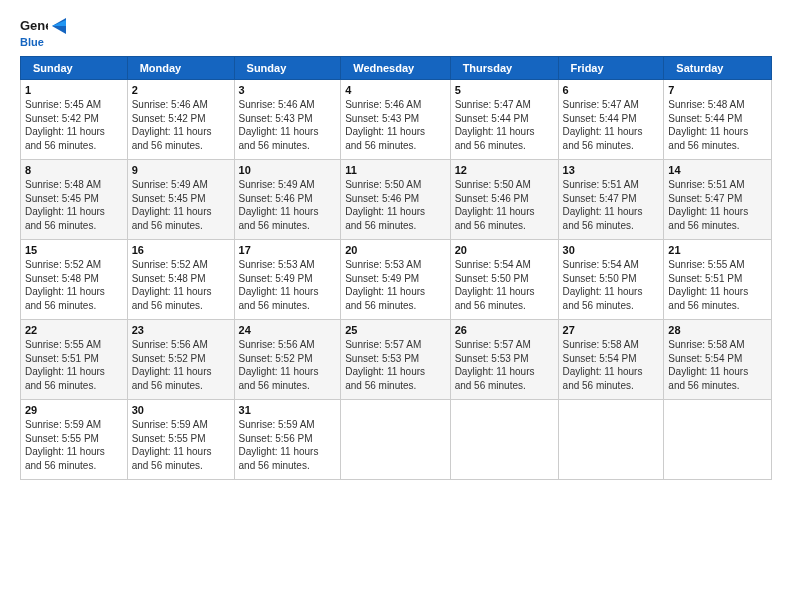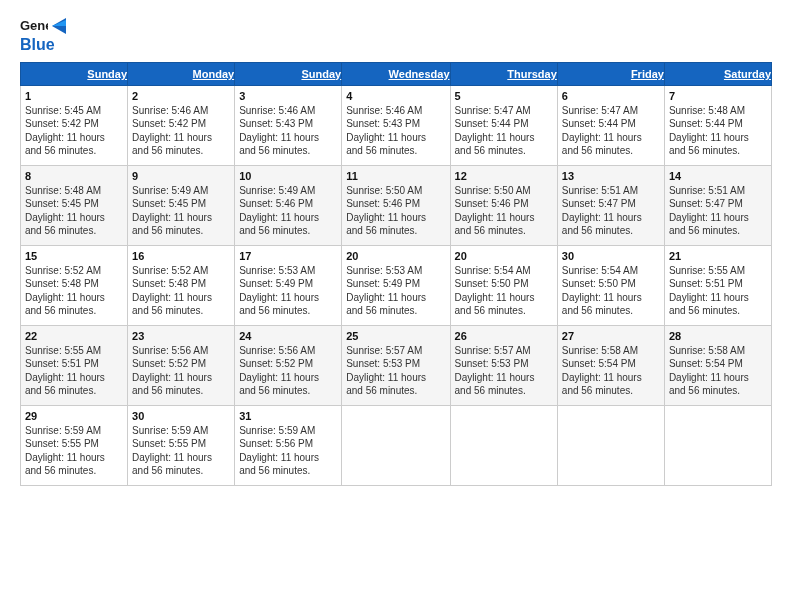--- a/index.html
+++ b/index.html
@@ -41,24 +41,23 @@
     .calendar {
       width: 100%;
       border-collapse: collapse;
       font-size: 10px;
     }
     .calendar thead th {
       background: #1565c0;
       color: #fff;
       font-size: 11px;
       font-weight: bold;
-      padding: 5px 0;
-      text-align: right;
+      padding: 5px 12px;
+      text-align: left;
       border: 1px solid #1255a0;
-      text-decoration: underline;
     }
     .calendar tbody td {
       vertical-align: top;
       padding: 4px 4px;
       border: 1px solid #ccc;
       background: #fff;
       width: 113px;
       height: 80px;
     }
     .calendar tbody tr:nth-child(even) td {
@@ -88,21 +87,21 @@
     <div style="display:flex;flex-direction:column;line-height:1.1;">
       <div style="display:flex;align-items:center;gap:2px;">
         <svg width="28" height="20" viewBox="0 0 28 20">
           <text x="0" y="14" font-size="13" font-weight="bold" font-family="Arial" fill="#1a1a1a">General</text>
         </svg>
         <svg width="16" height="20" viewBox="0 0 16 20">
           <polygon points="2,10 16,2 16,18" fill="#1565c0"></polygon>
           <polygon points="2,10 16,4 16,10" fill="#2196F3"></polygon>
         </svg>
       </div>
-      <span style="font-size:16px;font-weight:bold;color:#1565c0;font-family:Arial;">Blue</span>
+      <span style="font-size:11px;font-weight:bold;color:#1565c0;font-family:Arial;">Blue</span>
     </div>
   </div>
     <div class="title-block">
       <div class="main-title"></div>
       <div class="subtitle"></div>
     </div>
   </div>
 
   <table class="calendar">
     <thead>

